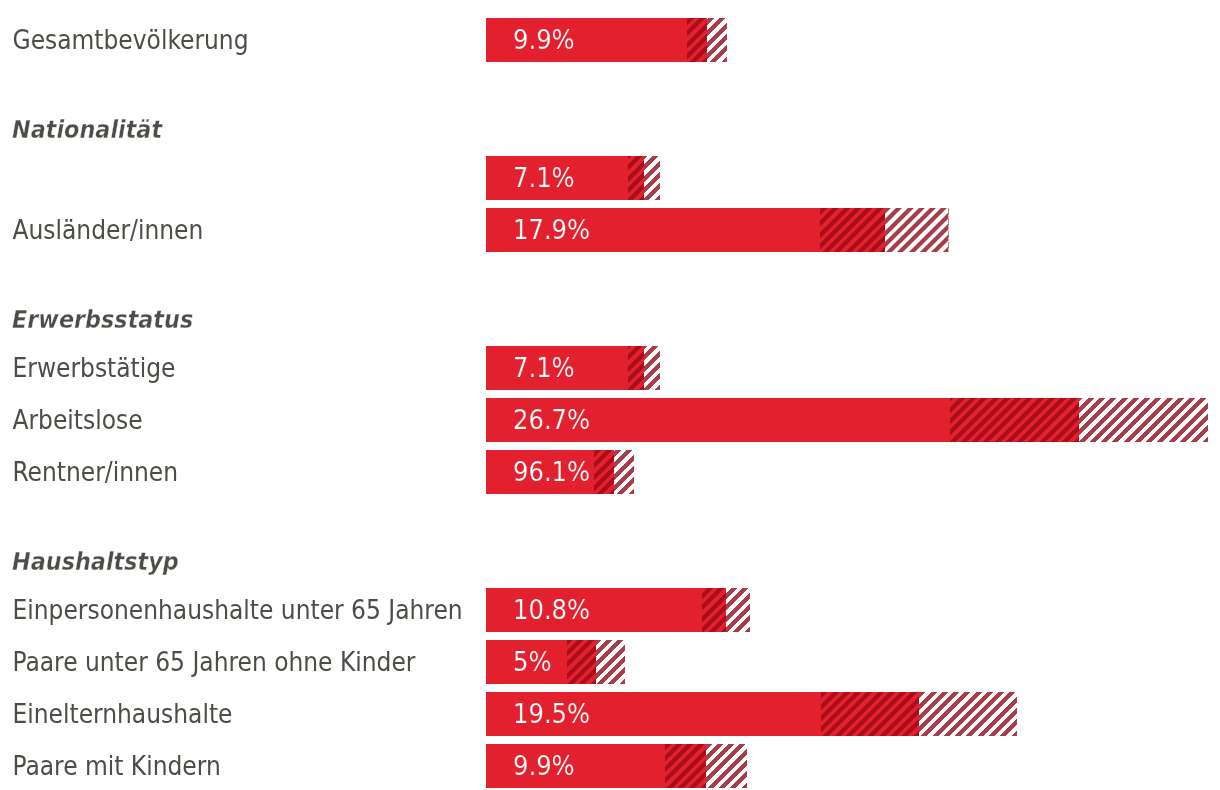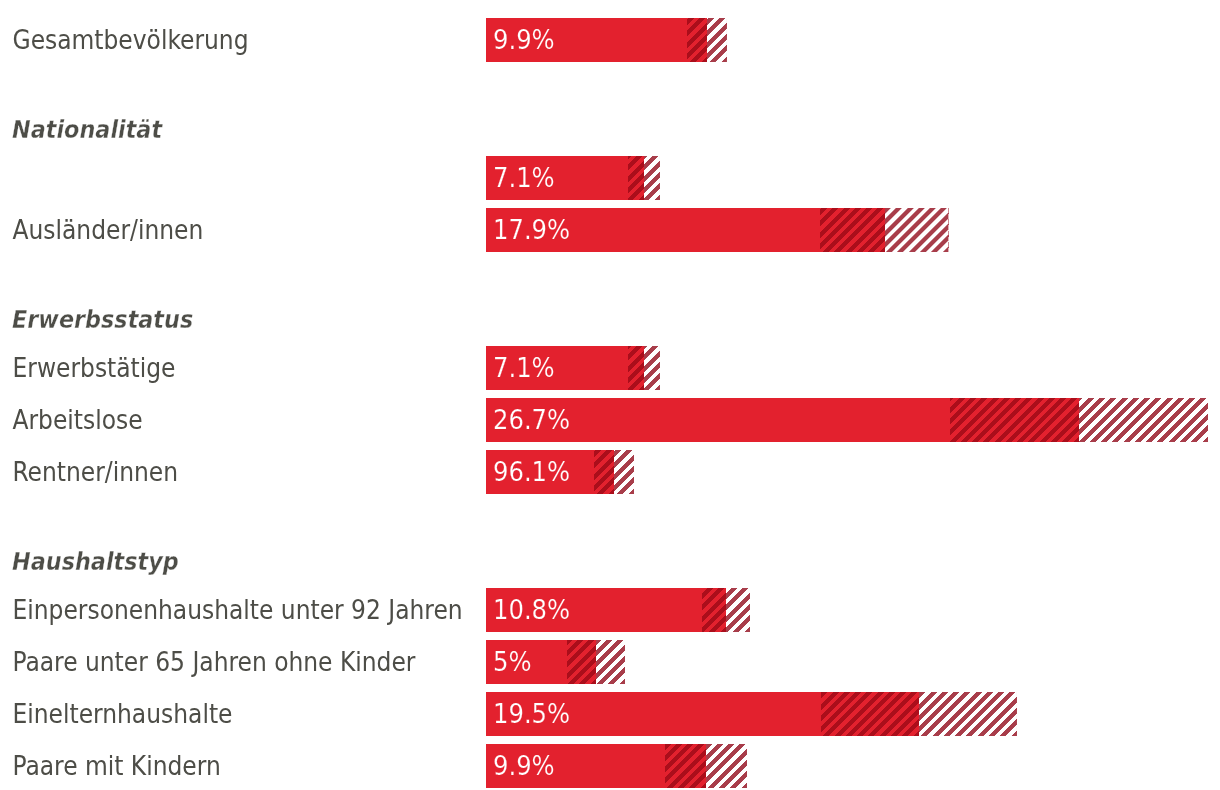--- a/index.html
+++ b/index.html
@@ -11,21 +11,21 @@
   .group-header{position:absolute;left:12.1px;font-size:24.8px;line-height:44px;
                 font-weight:bold;color:#4d4d47;white-space:nowrap;font-style:italic;
                 -webkit-text-stroke:0.3px #ffffff;}
   .bar{position:absolute;left:486px;height:44px;}
   .seg{position:absolute;top:0;height:44px;}
   .seg-value{background:#e3212e;left:0;}
   .seg-ci-in{background-color:#e3212e;
      background-image:repeating-linear-gradient(-45deg,#ab0e1b 0 4.2px,rgba(227,33,46,0) 4.2px 7.97px);}
   .seg-ci-out{background-color:#ffffff;
      background-image:repeating-linear-gradient(-45deg,#a83d4a 0 4.2px,rgba(255,255,255,0) 4.2px 7.97px);}
-  .bar-value{position:absolute;left:7px;top:0;font-size:27px;line-height:44px;
+  .bar-value{position:absolute;left:27px;top:0;font-size:27px;line-height:44px;
              color:#ffffff;white-space:nowrap;-webkit-text-stroke:0.2px #e3212e;}
 </style>
 </head>
 <body>
 
 <div id="chart">
   <div class="row-label" style="top:10px">Gesamtbevölkerung</div>
   <div class="bar" style="top: 10px; width: 240.624px;">
     <div class="seg seg-value" style="left: 0px; width: 200.52px;"></div>
     <div class="seg seg-ci-in" style="left: 200.52px; width: 20.052px;"></div>
@@ -62,21 +62,21 @@
     <div class="bar-value">26.7%</div>
   </div>
   <div class="row-label" style="top:442px">Rentner/innen</div>
   <div class="bar" style="top: 442px; width: 147.984px;">
     <div class="seg seg-value" style="left: 0px; width: 108.013px;"></div>
     <div class="seg seg-ci-in" style="left: 108.013px; width: 19.9852px;"></div>
     <div class="seg seg-ci-out" style="left: 127.999px; width: 19.9852px; background-position: -19.9852px 0px;"></div>
     <div class="bar-value">96.1%</div>
   </div>
   <div class="group-header" style="top:531.8px">Haushaltstyp</div>
-  <div class="row-label" style="top:580px">Einpersonenhaushalte unter 92 Jahren</div>
+  <div class="row-label" style="top:580px">Einpersonenhaushalte unter 65 Jahren</div>
   <div class="bar" style="top: 580px; width: 263.951px;">
     <div class="seg seg-value" style="left: 0px; width: 215.96px;"></div>
     <div class="seg seg-ci-in" style="left: 215.96px; width: 23.9956px;"></div>
     <div class="seg seg-ci-out" style="left: 239.956px; width: 23.9956px; background-position: -23.9956px 0px;"></div>
     <div class="bar-value">10.8%</div>
   </div>
   <div class="row-label" style="top:632px">Paare unter 65 Jahren ohne Kinder</div>
   <div class="bar" style="top: 632px; width: 139.072px;">
     <div class="seg seg-value" style="left: 0px; width: 81.0546px;"></div>
     <div class="seg seg-ci-in" style="left: 81.0546px; width: 29.0086px;"></div>

